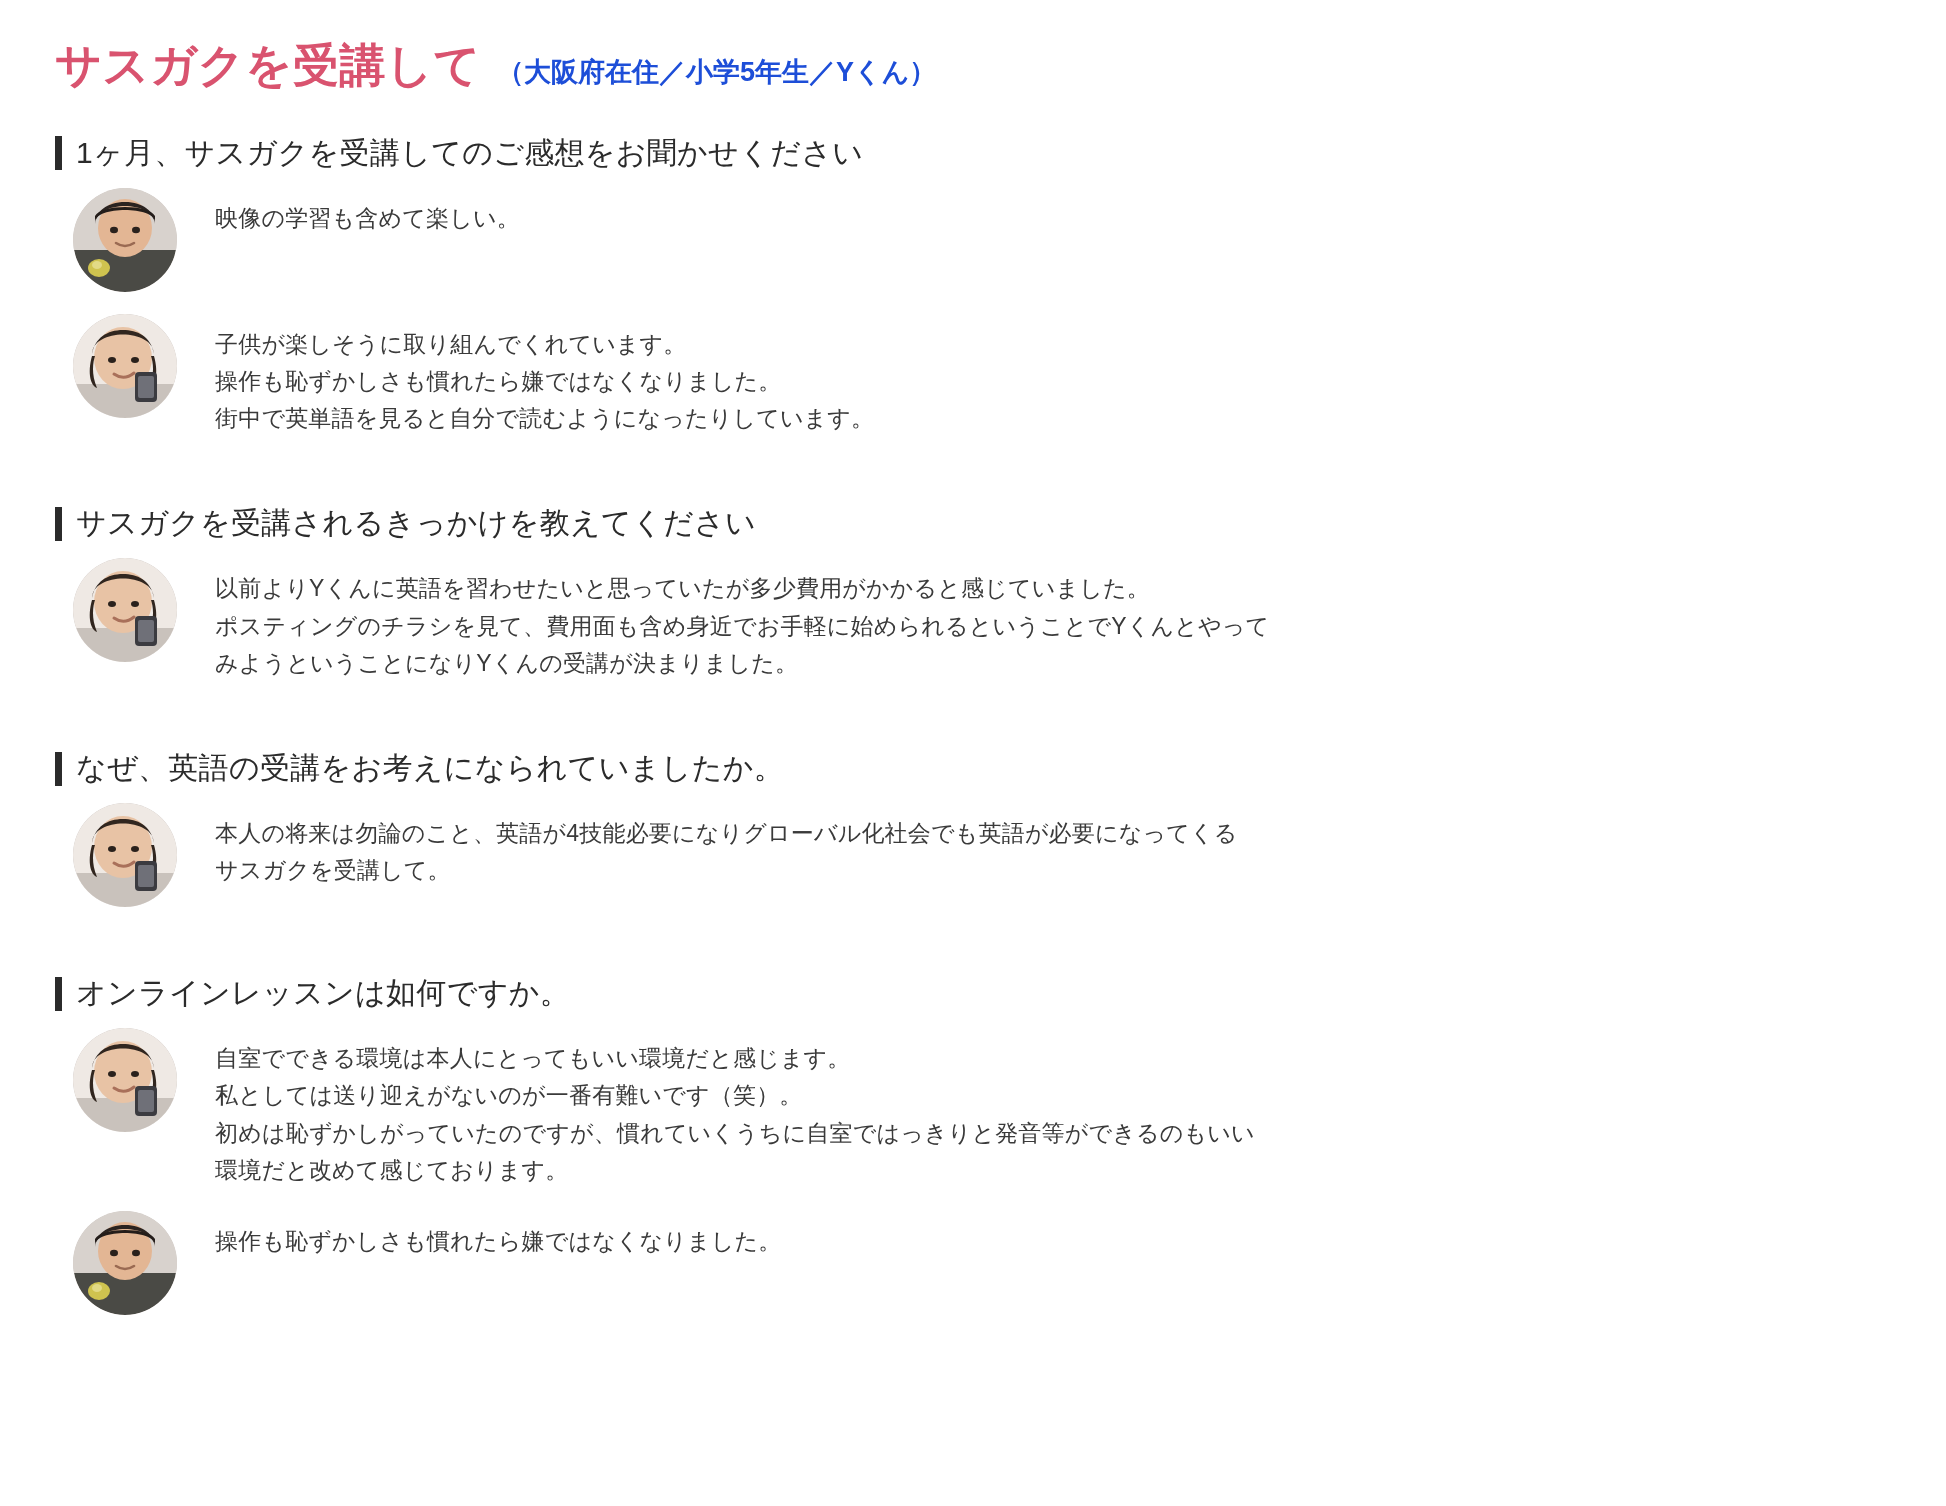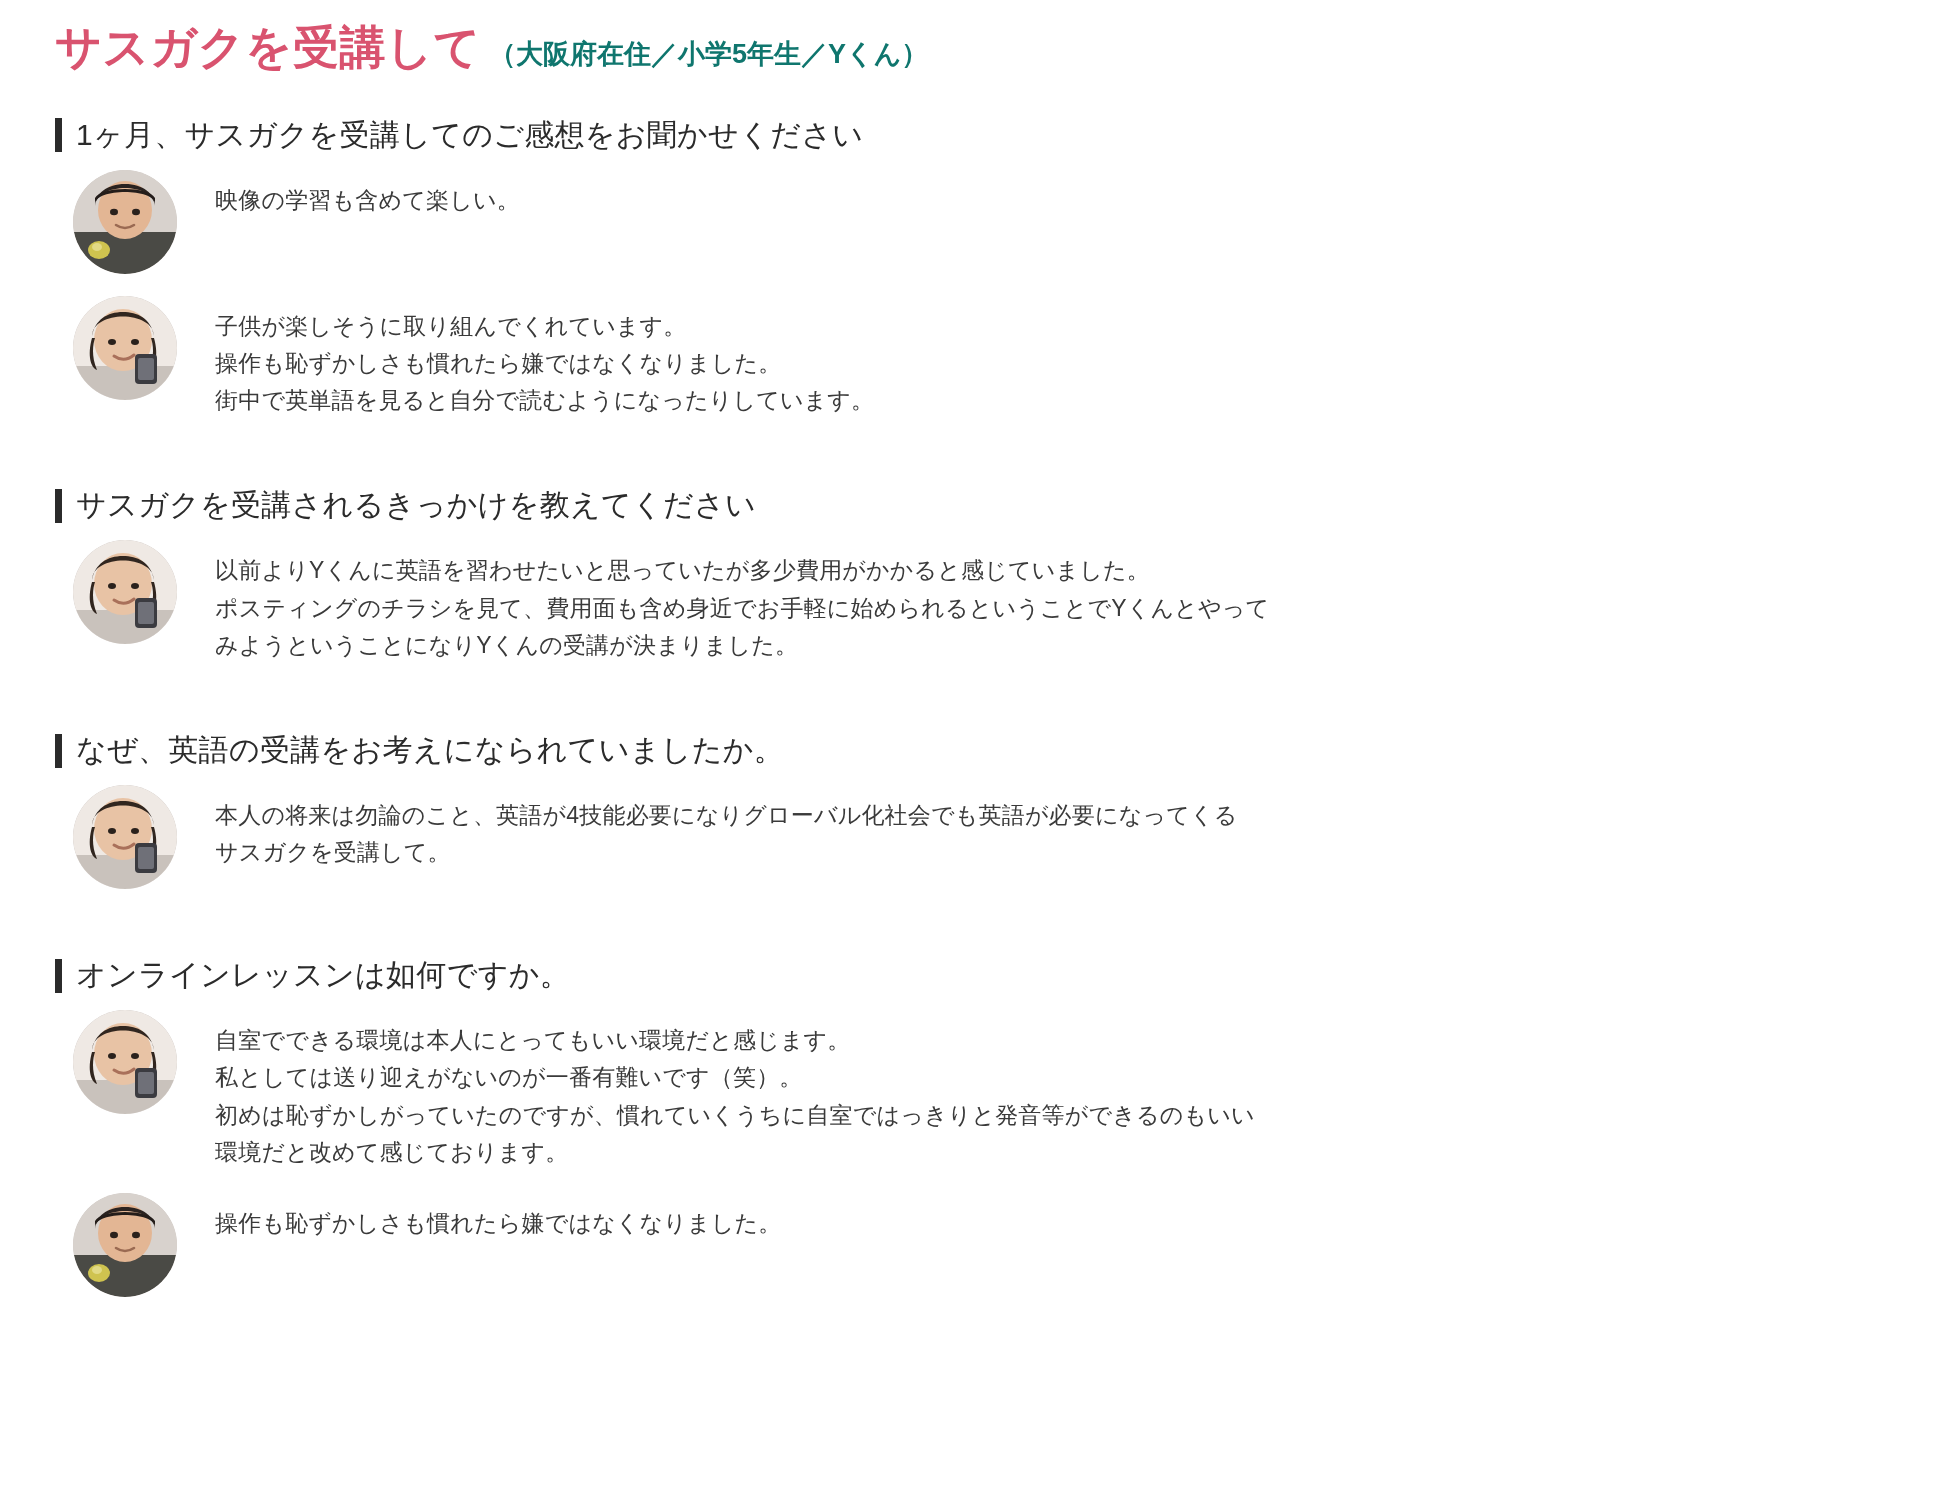--- a/index.html
+++ b/index.html
@@ -12,41 +12,41 @@
     height: 1506px;
     font-family: "Liberation Sans", "DejaVu Sans", sans-serif;
     color: #333333;
     overflow: hidden;
   }
   .page {
     position: relative;
     width: 1946px;
     height: 1506px;
     box-sizing: border-box;
-    padding: 22px 60px 0 55px;
+    padding: 40px 60px 0 55px;
   }
 
   
   .title-row {
     display: flex;
     align-items: baseline;
     margin: 0 0 42px 0;
   }
   .title-main {
     font-size: 46px;
     font-weight: bold;
     color: #d9536f;
     letter-spacing: 0.5px;
     line-height: 1.1;
   }
   .title-sub {
     font-size: 27px;
     font-weight: bold;
-    color: #0f766e;
-    margin-left: 8px;
+    color: #1d4ed8;
+    margin-left: 16px;
     letter-spacing: 0px;
   }
 
   
   .q-block {
     margin-bottom: 8px;
   }
   .q-heading {
     display: flex;
     align-items: center;

